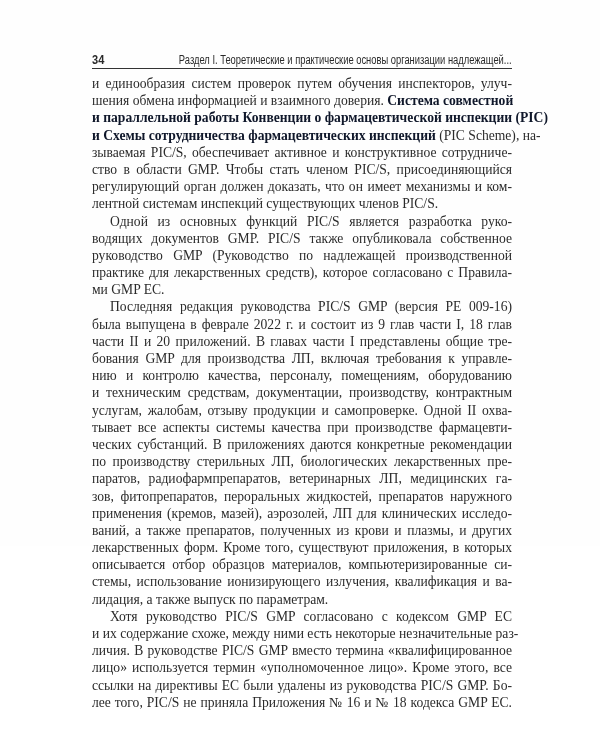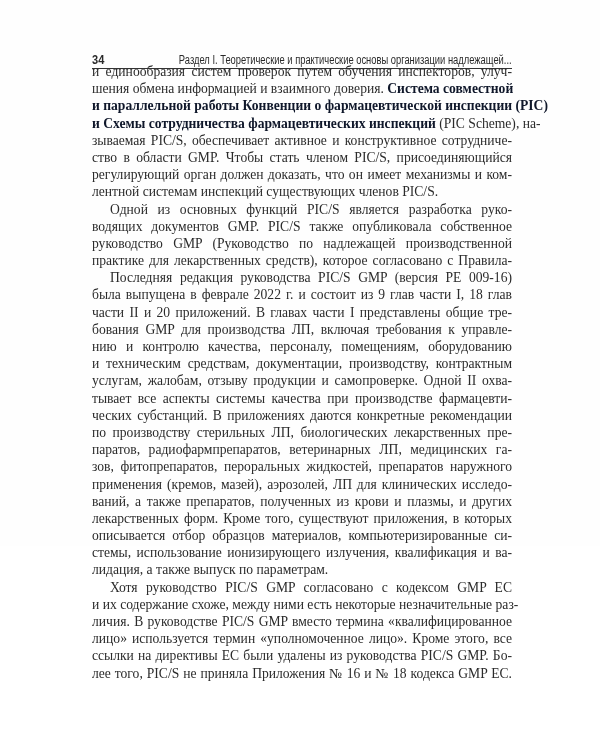--- a/index.html
+++ b/index.html
@@ -12,21 +12,21 @@
   }
   .page-number {
     position: absolute; left: 0; top: 0; font-size: 13px; font-weight: bold;
     transform: scaleX(0.85); transform-origin: left top; letter-spacing: 0;
   }
   .section-title {
     position: absolute; right: 0; top: 1px; font-size: 12px; white-space: nowrap;
     transform: scaleX(0.78); transform-origin: right top;
   }
   .body-text {
-    position: absolute; left: 92px; top: 63px; width: 420px;
+    position: absolute; left: 92px; top: 75px; width: 420px;
     font-family: "Liberation Serif", serif; font-size: 13.6px; line-height: 17.2px;
     color: #2b2b2b;
   }
   .line {
     display: block; height: 17.2px; white-space: nowrap;
     text-align: justify; text-align-last: justify; overflow: visible;
   }
   .line.last { text-align-last: left; }
   .line.indent { padding-left: 18px; }
   .b { font-weight: bold; color: #0f172a; }
@@ -48,20 +48,21 @@
     <span class="line"><span class="b">и Схемы сотрудничества фармацевтических инспекций</span><span> (PIC Scheme), на-</span></span>
     <span class="line">зываемая PIC/S, обеспечивает активное и конструктивное сотрудниче-</span>
     <span class="line">ство в области GMP. Чтобы стать членом PIC/S, присоединяющийся</span>
     <span class="line">регулирующий орган должен доказать, что он имеет механизмы и ком-</span>
     <span class="line last">лентной системам инспекций существующих членов PIC/S.</span>
 
     <span class="line indent">Одной из основных функций PIC/S является разработка руко-</span>
     <span class="line">водящих документов GMP. PIC/S также опубликовала собственное</span>
     <span class="line">руководство GMP (Руководство по надлежащей производственной</span>
     <span class="line">практике для лекарственных средств), которое согласовано с Правила-</span>
+    <span class="line last">ми GMP ЕС.</span>
 
     <span class="line indent">Последняя редакция руководства PIC/S GMP (версия PE 009-16)</span>
     <span class="line">была выпущена в феврале 2022 г. и состоит из 9 глав части I, 18 глав</span>
     <span class="line">части II и 20 приложений. В главах части I представлены общие тре-</span>
     <span class="line">бования GMP для производства ЛП, включая требования к управле-</span>
     <span class="line">нию и контролю качества, персоналу, помещениям, оборудованию</span>
     <span class="line">и техническим средствам, документации, производству, контрактным</span>
     <span class="line">услугам, жалобам, отзыву продукции и самопроверке. Одной II охва-</span>
     <span class="line">тывает все аспекты системы качества при производстве фармацевти-</span>
     <span class="line">ческих субстанций. В приложениях даются конкретные рекомендации</span>

